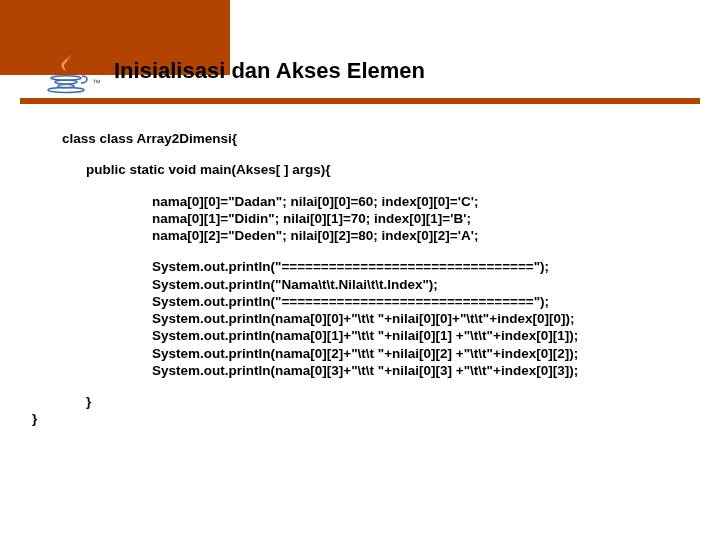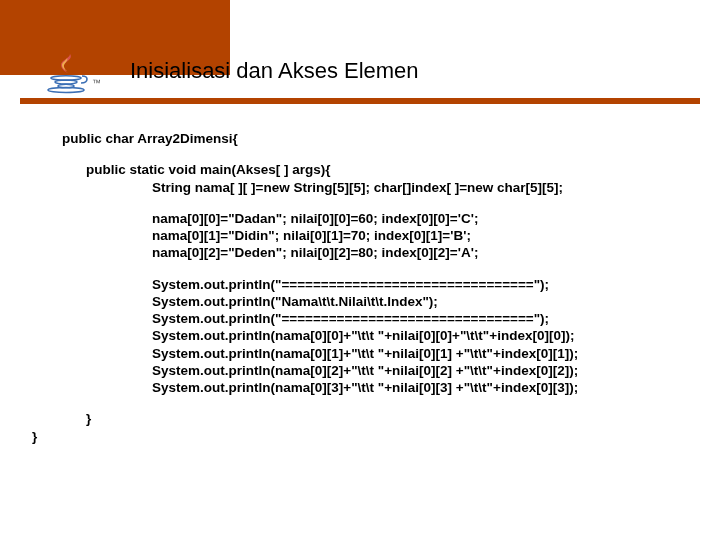--- a/index.html
+++ b/index.html
@@ -1,20 +1,20 @@
 <!DOCTYPE html>
 <html><head>
 <meta charset="utf-8">
 <style>
   html,body{margin:0;padding:0;width:720px;height:540px;background:#fff;font-family:Arial,Helvetica,sans-serif;color:#000;overflow:hidden}
   .slide{position:relative;width:720px;height:540px}
   .header-block{position:absolute;left:0;top:0;width:230px;height:75px;background:#b34300}
   .logo{position:absolute;left:32px;top:52px;width:80px;height:42px}
   .logo svg{width:80px;height:42px}
-  .title{position:absolute;left:130px;top:58px;font-size:22px;font-weight:normal;color:#000}
+  .title{position:absolute;left:114px;top:58px;font-size:22px;font-weight:bold;color:#000}
   .rule{position:absolute;left:20px;top:98px;width:680px;height:6px;background:#b34300}
   .code{position:absolute;left:62px;top:130px;width:640px;font-family:Arial,Helvetica,sans-serif;font-size:13.5px;line-height:1.28;color:#000;font-weight:bold}
   .ind1{padding-left:24px}
   .ind2{padding-left:90px}
   .ind3{padding-left:90px}
   .blk{margin-top:14px}
   .end-brace{margin-left:-30px}
 </style>
 </head>
 <body>
@@ -32,24 +32,23 @@
       <path d="M50 24c3 0 5 1 5 3s-2 4-6 4" fill="none" stroke="#3b6fb5" stroke-width="1.6"></path>
       <ellipse cx="34" cy="38" rx="18" ry="2.5" fill="none" stroke="#3b6fb5" stroke-width="1.6"></ellipse>
       <text x="60" y="34" font-size="9" fill="#555" font-family="Arial">™</text>
     </svg>
   </div>
 
   <div class="title">Inisialisasi dan Akses Elemen</div>
   <div class="rule"></div>
 
   <div class="code">
-    <div>public char Array2Dimensi{</div>
+    <div>class class Array2Dimensi{</div>
     <div class="blk"></div>
     <div class="ind1">public static void main(Akses[ ] args){</div>
-    <div class="ind2">String nama[ ][ ]=new String[5][5];       char[]index[ ]=new char[5][5];</div>
     <div class="blk"></div>
     <div class="ind3">nama[0][0]="Dadan";   nilai[0][0]=60;    index[0][0]='C';</div>
     <div class="ind3">nama[0][1]="Didin";    nilai[0][1]=70;    index[0][1]='B';</div>
     <div class="ind3">nama[0][2]="Deden";   nilai[0][2]=80;    index[0][2]='A';</div>
     <div class="blk"></div>
     <div class="ind3">System.out.println("================================");</div>
     <div class="ind3">System.out.println("Nama\t\t.Nilai\t\t.Index");</div>
     <div class="ind3">System.out.println("================================");</div>
     <div class="ind3">System.out.println(nama[0][0]+"\t\t "+nilai[0][0]+"\t\t"+index[0][0]);</div>
     <div class="ind3">System.out.println(nama[0][1]+"\t\t "+nilai[0][1] +"\t\t"+index[0][1]);</div>

